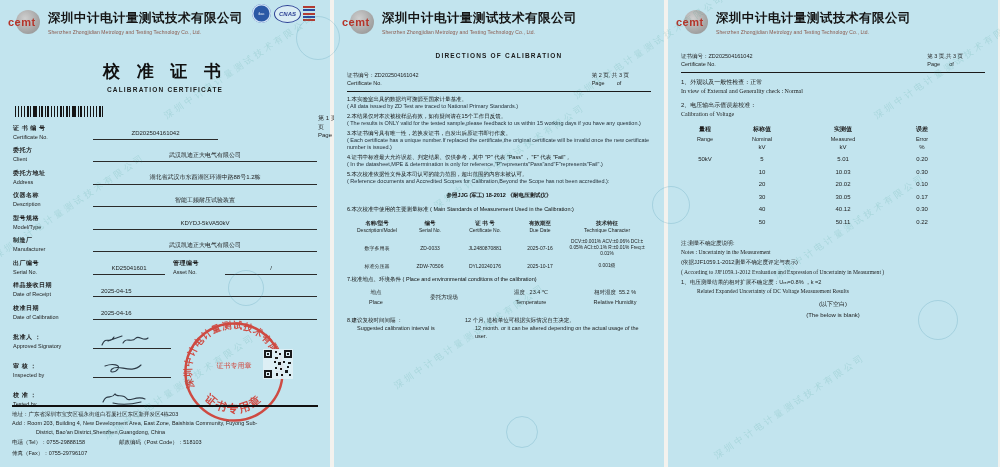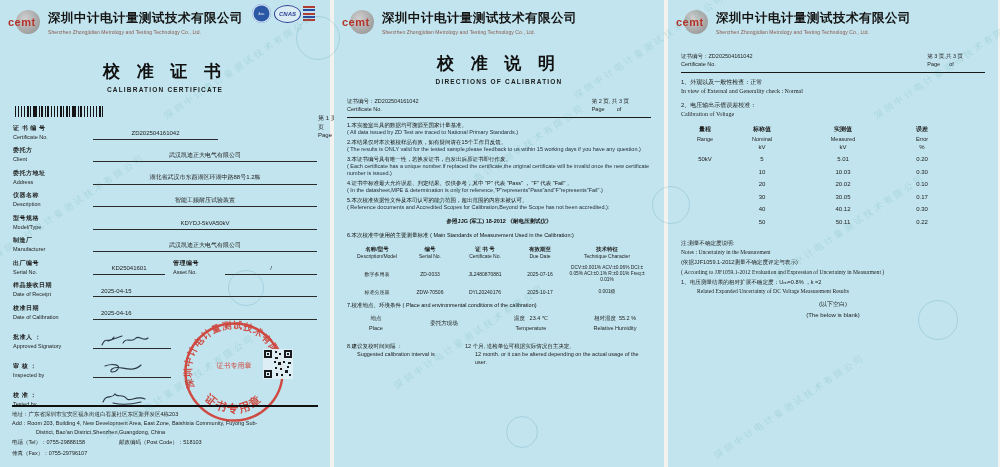--- a/index.html
+++ b/index.html
@@ -345,21 +345,20 @@
         <div class="logo-circle"></div>
         <div class="logo-text">cemt</div>
       </div>
       <div class="co">
         <div class="co-zh">深圳中计电计量测试技术有限公司</div>
         <div class="co-en">Shenzhen Zhongjidian Metrology and Testing Technology Co., Ltd.</div>
       </div>
     </div>
 
     <div class="title">
-      <div class="title-zh">校 准 说 明</div>
       <div class="title-en">DIRECTIONS OF CALIBRATION</div>
     </div>
 
     <div class="certrow">
       <div class="l">
         <div>证书编号：ZD202504161042</div>
         <div>Certificate No.</div>
       </div>
       <div class="r">
         <div>第 2 页, 共 3 页</div>

